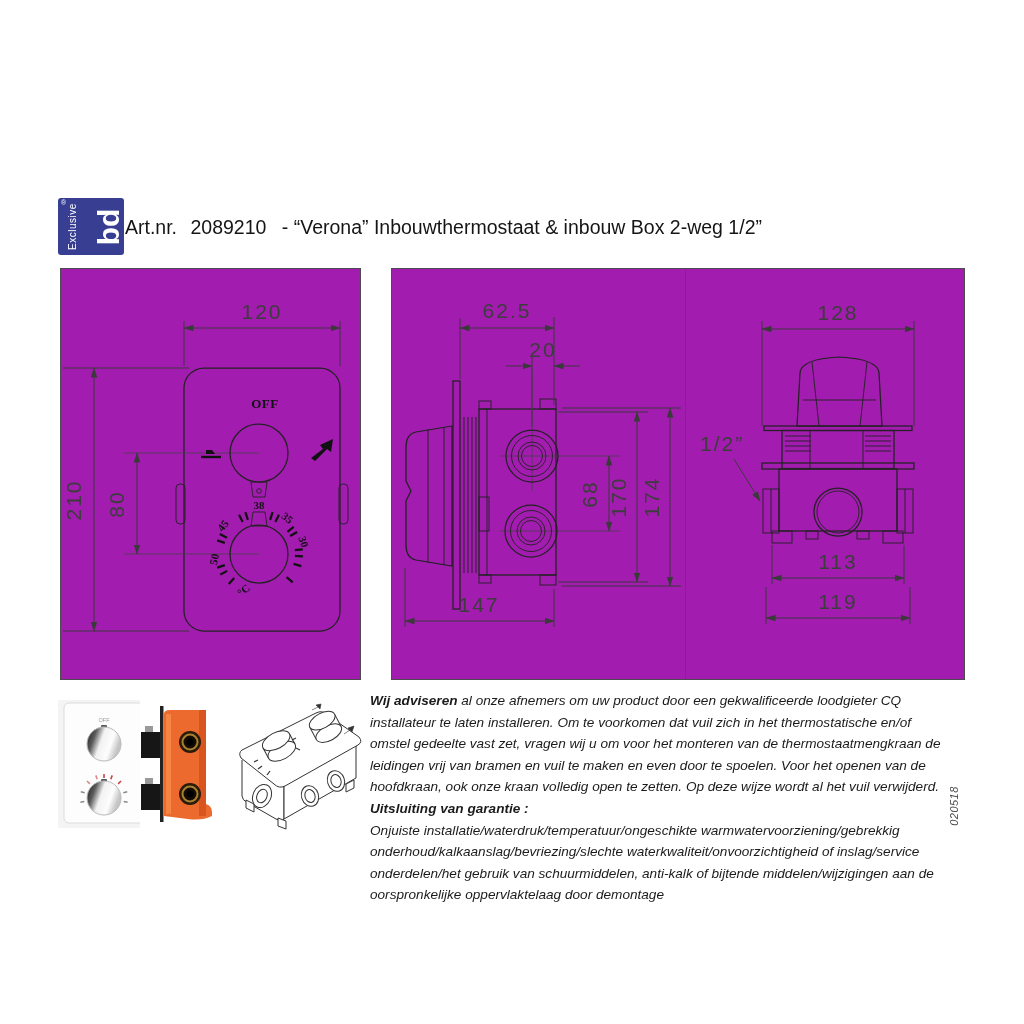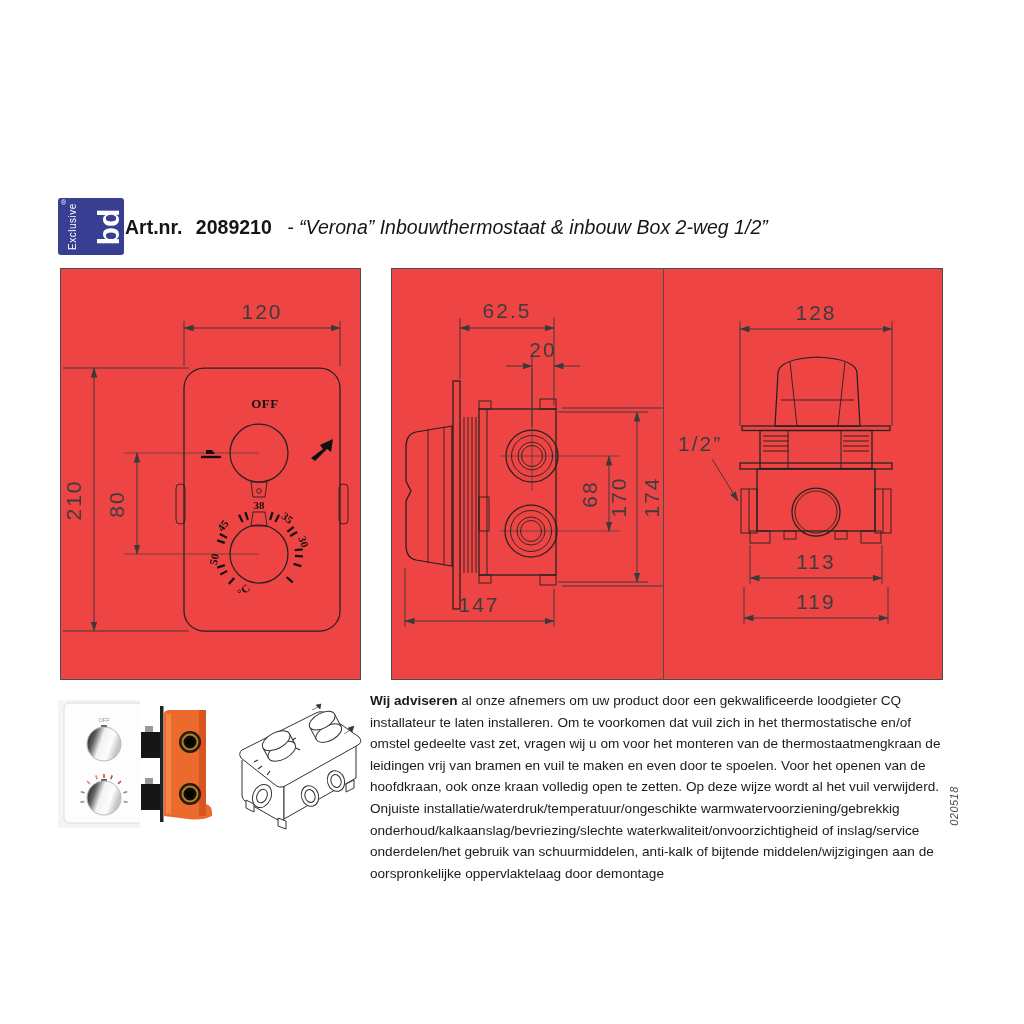--- a/index.html
+++ b/index.html
@@ -7,40 +7,40 @@
         font-family:"Liberation Sans",sans-serif;}
   
   .logo{position:absolute;left:58px;top:198px;width:66px;height:57px;background:#383e92;
         border-radius:3px;}
   .logo .reg{position:absolute;left:3px;top:1px;color:#fff;font-size:7px;}
   .logo .excl{position:absolute;left:-14px;top:23px;color:#fff;font-size:10px;letter-spacing:.5px;
         transform:rotate(-90deg);width:56px;text-align:center;}
   .logo .bd{position:absolute;right:-7px;top:12px;color:#fff;font-weight:bold;font-size:30px;
         transform:rotate(-90deg);transform-origin:center;width:44px;text-align:center;}
   .title{position:absolute;left:125px;top:216px;font-size:19.5px;color:#151515;white-space:nowrap;}
-  .title b{font-weight:700;}
-  .title .sep{margin:0 6px 0 10px;font-style:italic;}
+  .title b{font-weight:400;}
+  .title .sep{margin:0 6px 0 10px;}
   
-  .panel{position:absolute;top:268px;height:410px;border:1.6px solid #4c4c4c;background:#ef4444;}
+  .panel{position:absolute;top:268px;height:410px;border:1.6px solid #4c4c4c;background:#a21caf;}
   .p1{left:60px;width:299px;}
   .p2{left:391px;width:296px;}
-  .p3{left:663px;width:278px;}
+  .p3{left:685px;width:278px;}
   svg{display:block;}
   .ol{stroke:#222;fill:none;stroke-width:1.25;}
   .ol2{stroke:#222;fill:none;stroke-width:.9;}
   .dimln{stroke:#3a3a3a;fill:none;stroke-width:.95;}
   .cl{stroke:#444;fill:none;stroke-width:.75;}
   .dim{font-size:21px;fill:#3d3d3d;letter-spacing:2px;font-family:"Liberation Sans",sans-serif;}
   .dialnum{font-size:11px;font-weight:700;fill:#111;font-family:"Liberation Serif",serif;}
   .offtxt{font-size:13px;font-weight:700;fill:#111;font-family:"Liberation Serif",serif;letter-spacing:.5px;}
   .tick{stroke:#111;stroke-width:2.2;}
   
   .thumb{position:absolute;}
   .footer-text{position:absolute;left:370px;top:690px;width:580px;font-size:13.6px;
-        line-height:21.6px;color:#1b1b1b;}
+        line-height:21.6px;color:#1b1b1b;font-style:italic;}
   .footer-text p{margin:0;}
   .footer-text .hd{font-weight:700;}
   .doccode{position:absolute;left:934px;top:800px;font-size:11px;font-style:italic;color:#4a4a4a;
         transform:rotate(-90deg);transform-origin:center;letter-spacing:.5px;}
 </style>
 </head>
 <body>
 
 <div class="page">
 
@@ -395,18 +395,19 @@
         </g>
 
         <path d="M122,46 L128,42 L126,40 L132,38 L130,44 L128,42" fill="#333" stroke-width=".6"></path>
         <path d="M90,22 L96,19 L94,17 L99,16 L98,21 L96,19" fill="#333" stroke-width=".6"></path>
       </g>
     </svg>
   </div>
 
   <div class="footer-text">
     <p><span class="hd">Wij adviseren</span><span> al onze afnemers om uw product door een gekwalificeerde loodgieter CQ installateur te laten installeren. Om te voorkomen dat vuil zich in het thermostatische en/of omstel gedeelte vast zet, vragen wij u om voor het monteren van de thermostaatmengkraan de leidingen vrij van bramen en vuil te maken en even door te spoelen. Voor het openen van de hoofdkraan, ook onze kraan volledig open te zetten. Op deze wijze wordt al het vuil verwijderd.</span></p>
+    <p class="hd">Uitsluiting van garantie :</p>
     <p>Onjuiste installatie/waterdruk/temperatuur/ongeschikte warmwatervoorziening/gebrekkig onderhoud/kalkaanslag/bevriezing/slechte waterkwaliteit/onvoorzichtigheid of inslag/service onderdelen/het gebruik van schuurmiddelen, anti-kalk of bijtende middelen/wijzigingen aan de oorspronkelijke oppervlaktelaag door demontage</p>
   </div>
 
   <div class="doccode">020518</div>
 
 </div>
 
 </body></html>

